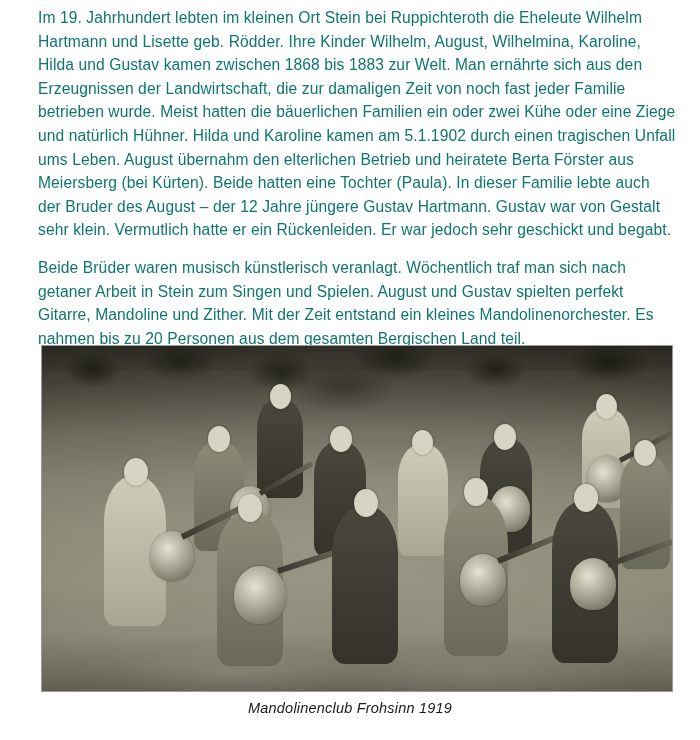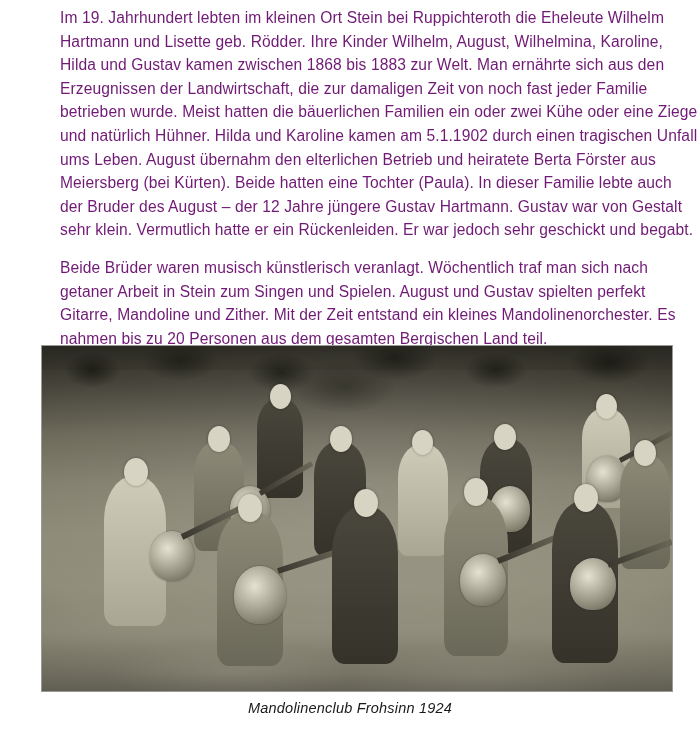--- a/index.html
+++ b/index.html
@@ -21,22 +21,21 @@
     background: #ffffff;
   }
   .text-block {
     position: absolute;
     left: 38px;
     width: 638px;
     font-size: 15.6px;
     line-height: 23.6px;
     letter-spacing: 0.1px;
     text-align: left;
-    color: #701a75;
-    margin-left: 22px;
+    color: #0f766e;
   }
   #para-1 { top: 6px; }
   #para-2 { top: 256px; }
   .text-block p {
     margin: 0;
   }
   .photo-frame {
     position: absolute;
     left: 41px;
     top: 345px;
@@ -190,15 +189,15 @@
     <div class="fig-head" style="left:422px; top:132px; width:24px; height:28px;"></div>
     <div class="instrument" style="left:418px; top:208px; width:46px; height:52px;"></div>
     <div class="neck" style="left:456px; top:212px; width:70px; height:6px; transform:rotate(-22deg);"></div>
 
     <div class="figure fig-body-dark" style="left:510px; top:155px; width:66px; height:162px;"></div>
     <div class="fig-head" style="left:532px; top:138px; width:24px; height:28px;"></div>
     <div class="instrument" style="left:528px; top:212px; width:46px; height:52px;"></div>
     <div class="neck" style="left:566px; top:216px; width:68px; height:6px; transform:rotate(-20deg);"></div>
   </div>
 
-  <div class="caption">Mandolinenclub Frohsinn 1924</div>
+  <div class="caption">Mandolinenclub Frohsinn 1919</div>
 
 </div>
 
 </body></html>

